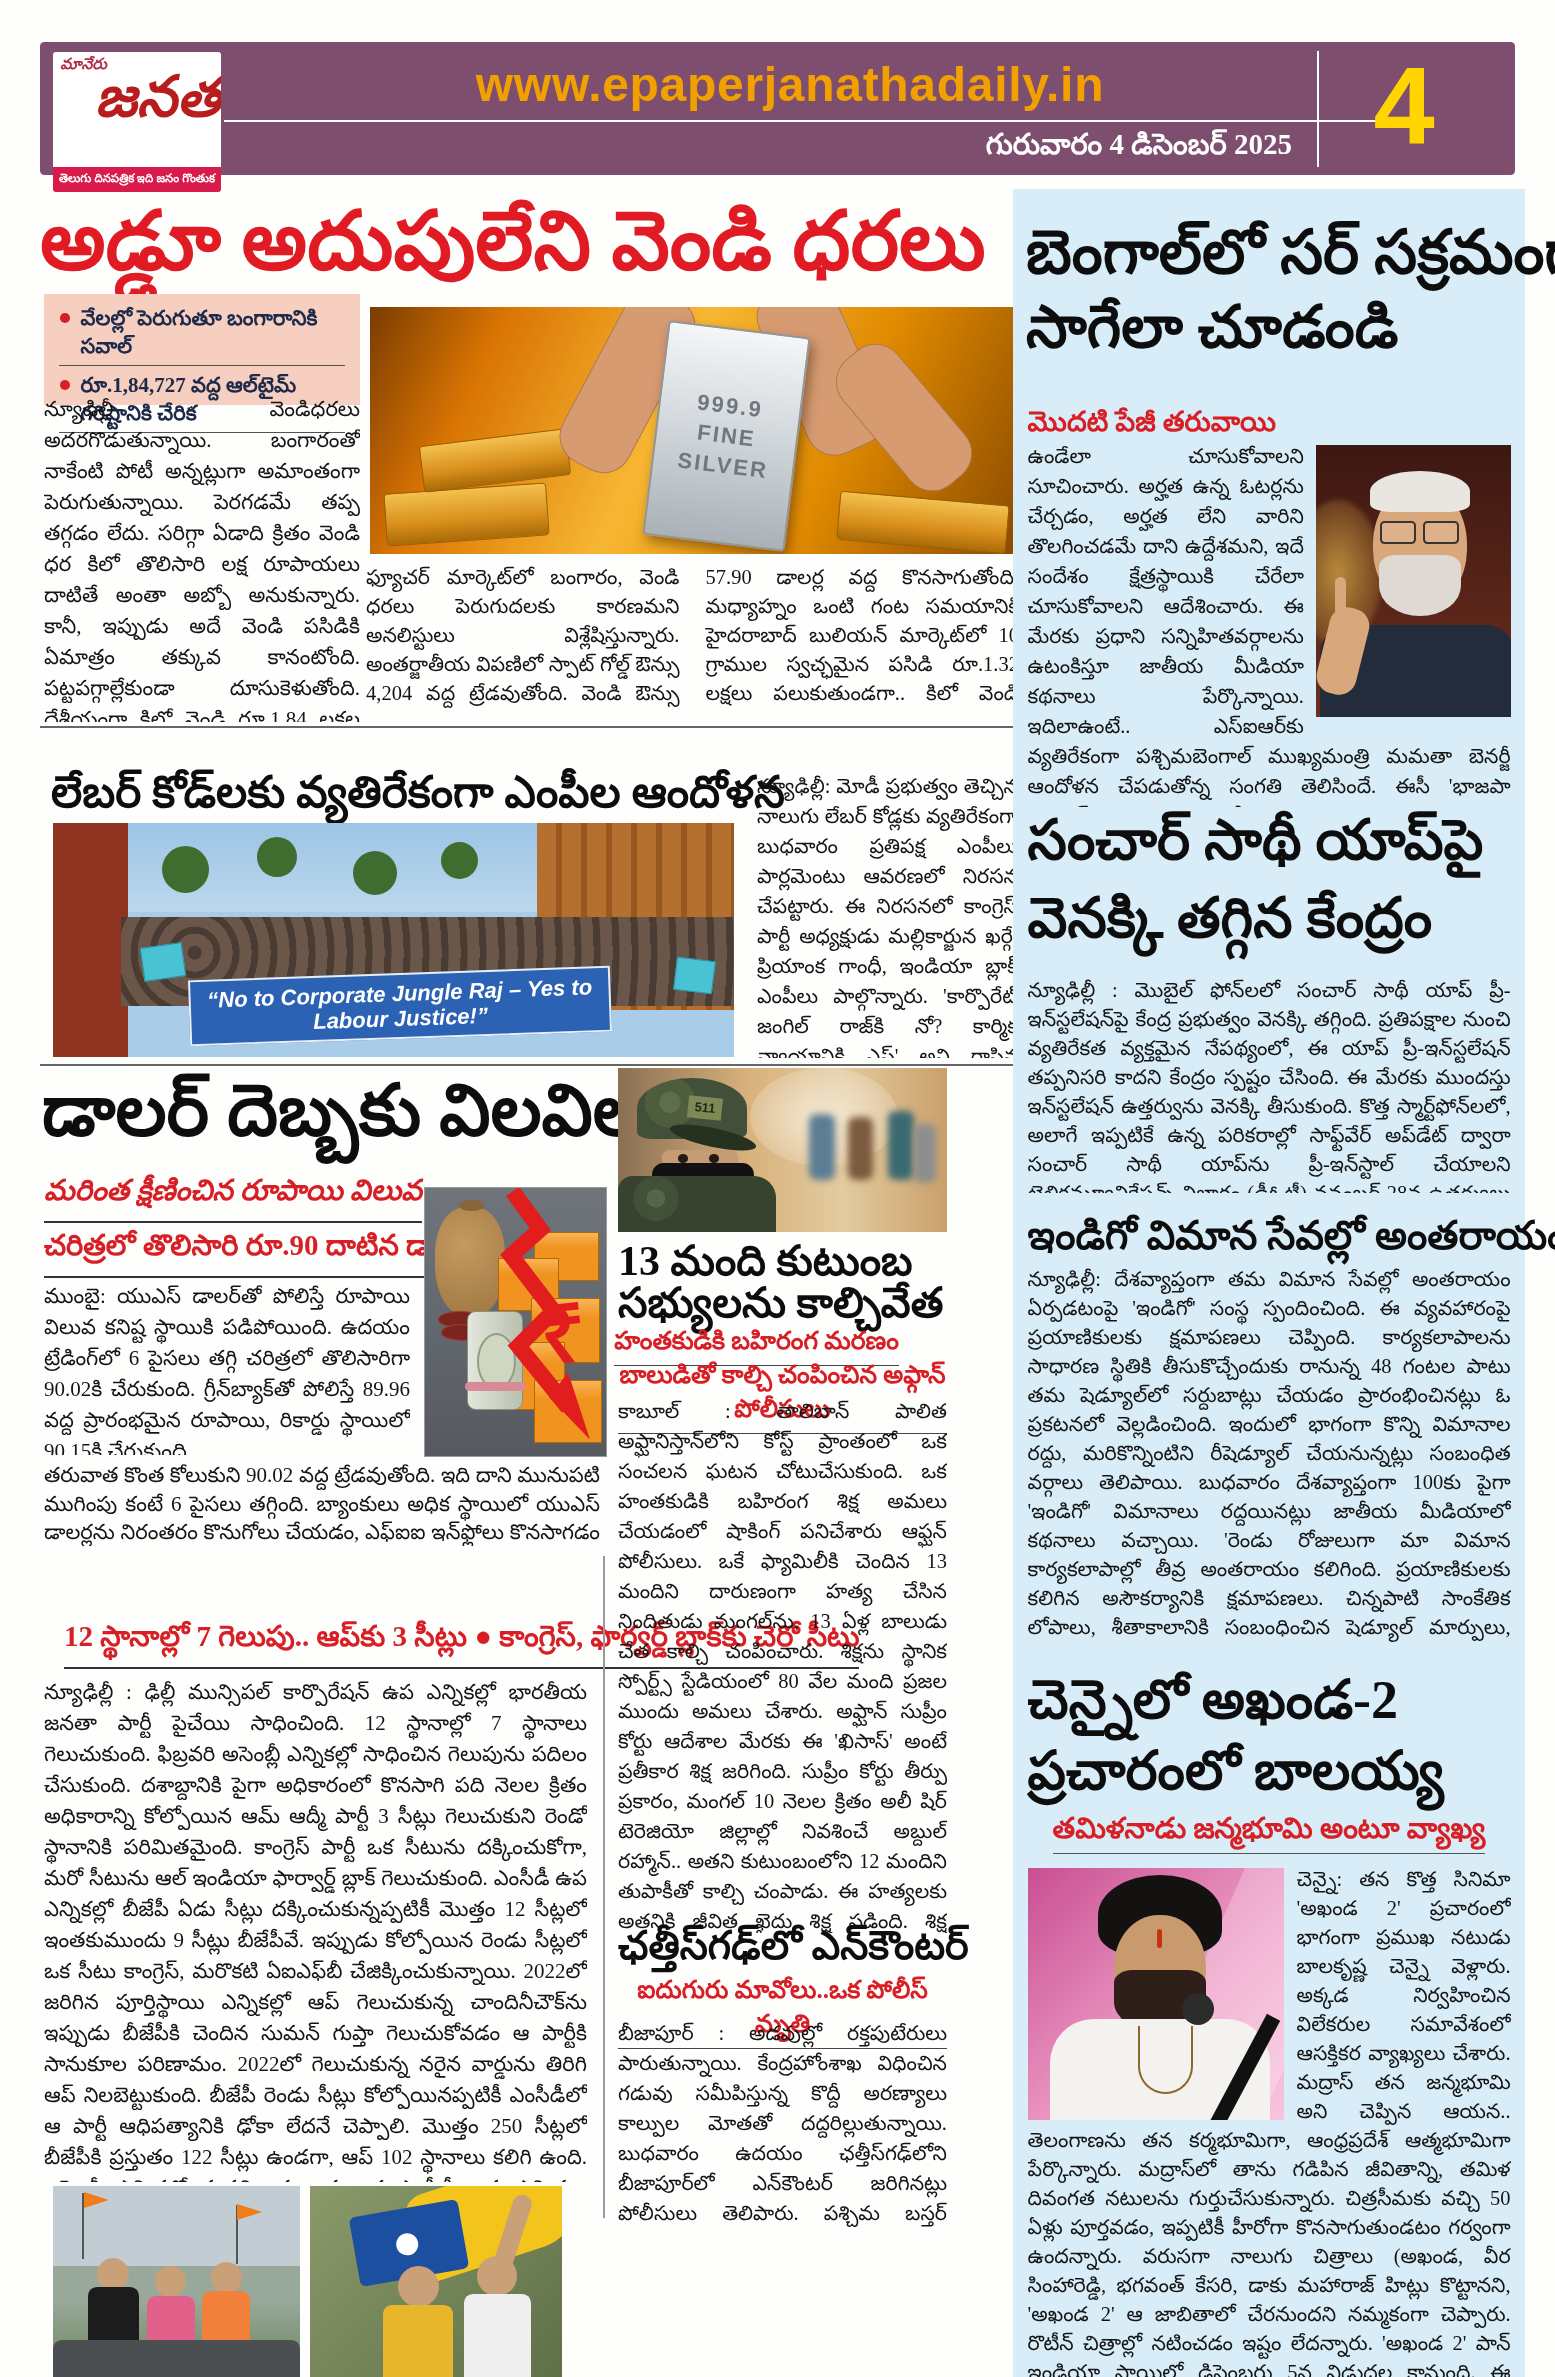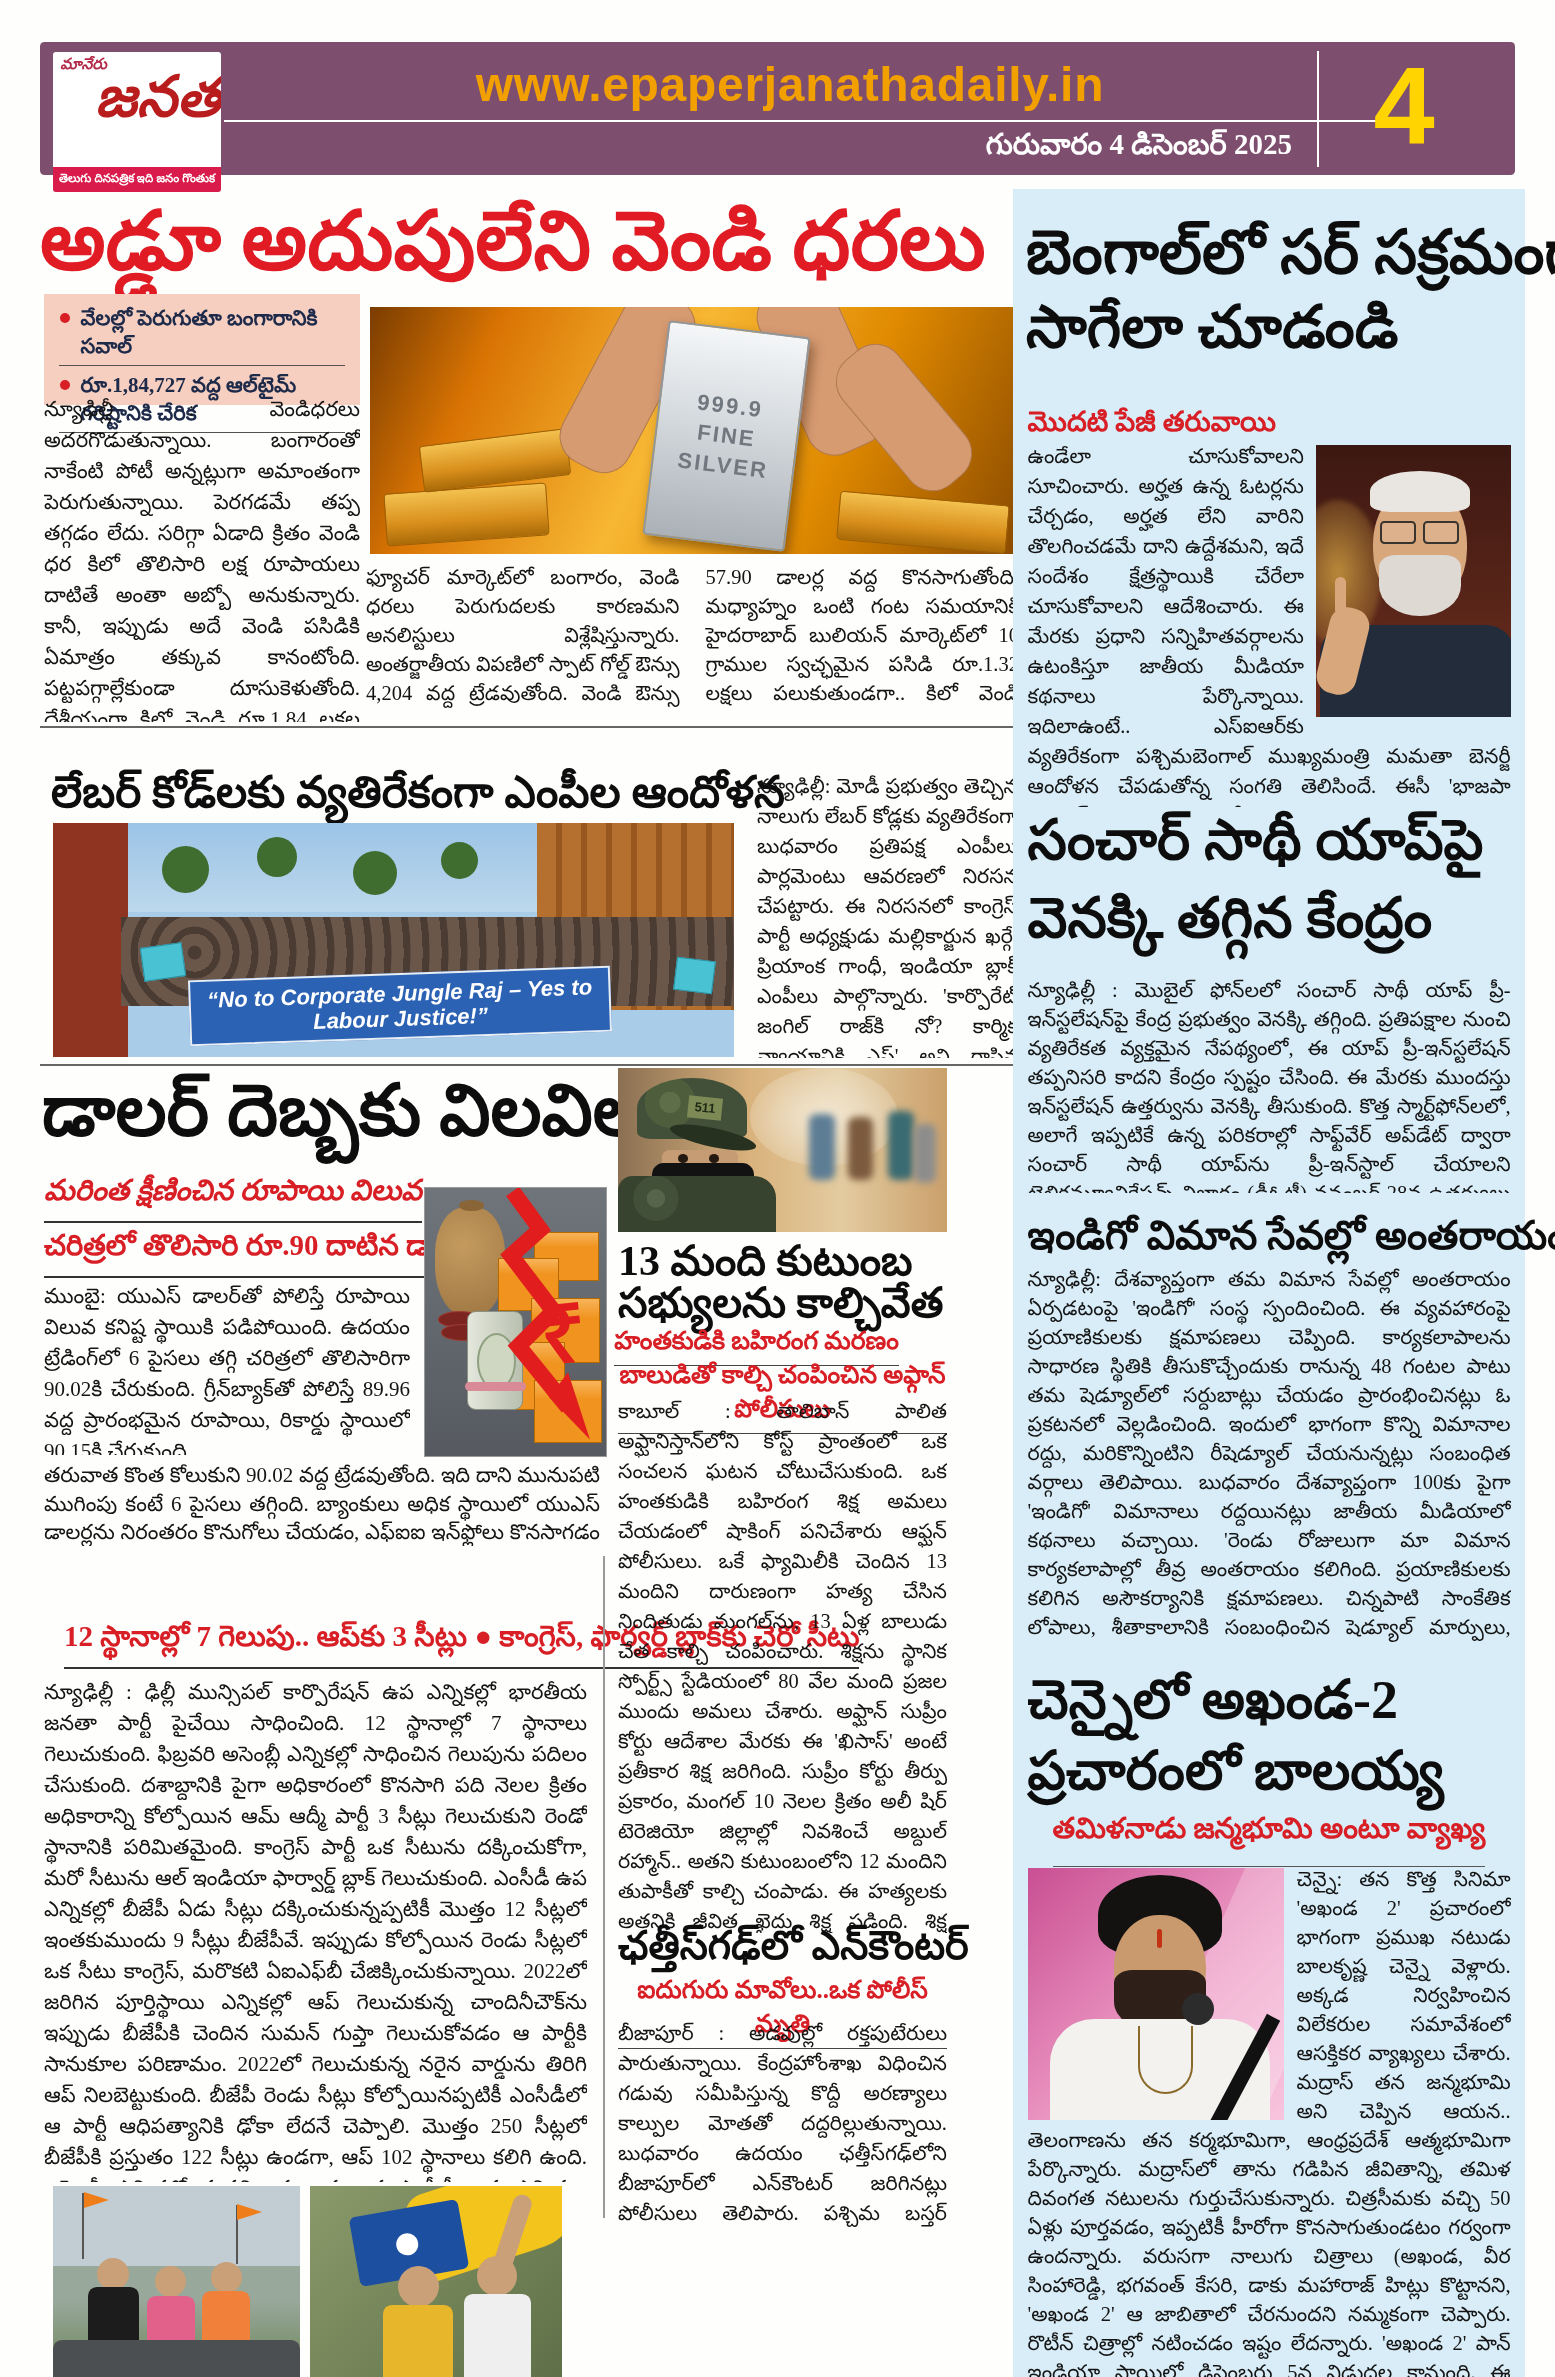--- a/index.html
+++ b/index.html
@@ -166,21 +166,21 @@
 
   .sn-h1{left:14.6px;top:619px;font-size:56px;}
   .sn-h2{left:14.6px;top:697px;font-size:56px;}
   .sn-body{left:14.6px;top:787px;width:483px;height:217px;font-size:20.5px;line-height:29px;}
   .in-h{left:14.6px;top:1023px;font-size:40px;}
   .in-body{left:14.6px;top:1076px;width:483px;height:378px;font-size:20.5px;line-height:29px;}
 
   .ba-h1{left:14.6px;top:1480px;font-size:54px;}
   .ba-h2{left:14.6px;top:1551px;font-size:54px;}
   .ba-subwrap{left:0;top:1623px;width:512px;text-align:center;}
-  .ba-sub{display:inline-block;font-size:29px;border-bottom:1.5px solid #555;padding-bottom:14px;}
+  .ba-sub{display:inline-block;font-size:29px;border-bottom:1.5px solid #555;padding-bottom:1px;}
   .ba-body{left:14.6px;top:1676px;width:483px;height:512px;font-size:20.5px;line-height:29px;}
   .bala-photo{float:left;width:256px;height:252px;margin:2.9px 13px 5.9px 0;position:relative;overflow:hidden;
               background:linear-gradient(135deg,#c94f93,#ef9ec7 60%,#f7c5de);}
   .bp-streak{position:absolute;right:-22px;top:-14.6px;width:117px;height:307px;background:rgba(255,255,255,.25);transform:rotate(24deg);}
   .bp-hair{position:absolute;left:70px;top:7.3px;width:124px;height:80px;border-radius:50% 50% 30% 30%;background:#141210;}
   .bp-face{position:absolute;left:86px;top:47px;width:92px;height:108px;border-radius:48%;background:#c99a6e;}
   .bp-beard{position:absolute;left:86px;top:102px;width:92px;height:63px;border-radius:20% 20% 50% 50%;background:#2e2018;}
   .bp-tilak{position:absolute;left:129px;top:61px;width:5.9px;height:19px;background:#c43214;border-radius:2.9px;}
   .bp-shirt{position:absolute;left:22px;top:151px;width:220px;height:102px;border-radius:44px 44px 0 0;background:#f4f2ee;}
   .bp-chain{position:absolute;left:110px;top:158px;width:51px;height:66px;border:2.9px solid #8a6a2a;border-top:none;border-radius:0 0 29px 29px;background:transparent;}

